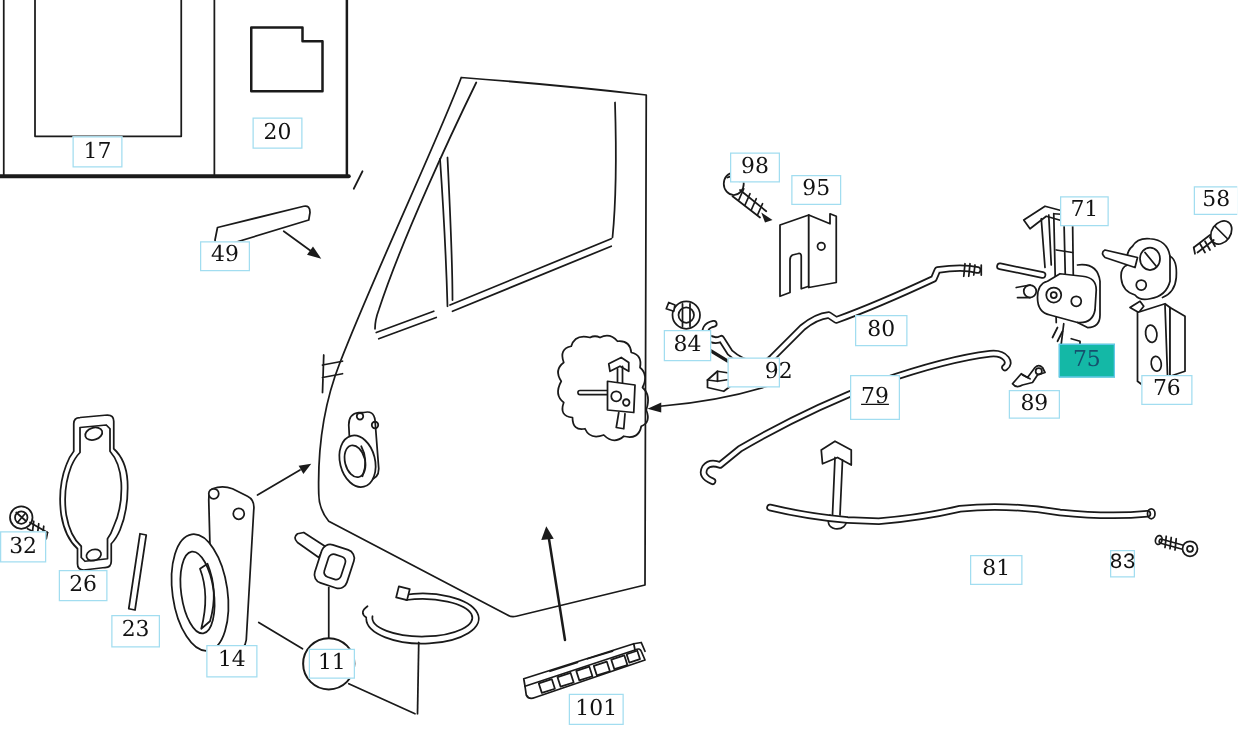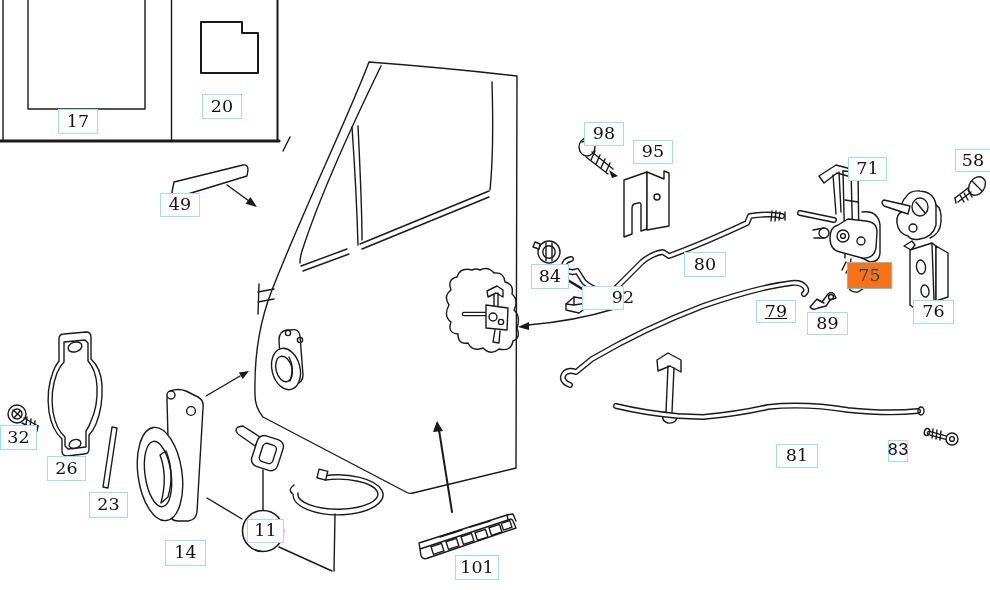--- a/index.html
+++ b/index.html
@@ -4,21 +4,21 @@
 <style>
   html,body{margin:0;padding:0;background:#ffffff;}
   .stage{position:relative;width:990px;height:590px;background:#ffffff;overflow:hidden;
          font-family:"DejaVu Serif", serif;}
   .stage svg{position:absolute;left:0;top:0;}
   #callout-layer{position:absolute;left:0;top:0;width:990px;height:590px;}
   .callout{position:absolute;display:flex;align-items:center;justify-content:center;
            background:#ffffff;border:1.5px solid #a2ddf0;color:#121212;
            font-size:17.5px;line-height:1;box-sizing:border-box;cursor:pointer;
            font-family:"DejaVu Serif", serif;}
-  .callout.hl{background:#f97316;border:1.5px solid #62c8ea;color:#15506d;}
+  .callout.hl{background:#14b8a6;border:1.5px solid #62c8ea;color:#15506d;margin-top:13px;}
   .ln{stroke:#1a1a1a;stroke-width:1.4;fill:none;stroke-linecap:round;stroke-linejoin:round;}
   .lnf{stroke:#1a1a1a;stroke-width:1.4;fill:#ffffff;stroke-linejoin:round;}
   .thick{stroke:#1a1a1a;stroke-width:2.6;fill:none;stroke-linecap:round;}
   .tube-out{stroke:#1a1a1a;stroke-width:6;fill:none;stroke-linecap:round;stroke-linejoin:round;}
   .tube-in{stroke:#ffffff;stroke-width:3.2;fill:none;stroke-linecap:round;stroke-linejoin:round;}
   .tube-out.thin{stroke-width:4.6;}
   .tube-in.thin{stroke-width:2;}
   .ah{fill:#1a1a1a;stroke:none;}
 </style>
 </head>
@@ -256,28 +256,28 @@
 
 <div id="callout-layer">
       <div class="callout" style="left: 58px; top: 109px; width: 40px; height: 25px;">17</div>
       <div class="callout" style="left: 202px; top: 94px; width: 40px; height: 25px;">20</div>
       <div class="callout" style="left: 160px; top: 193px; width: 40px; height: 24px;">49</div>
       <div class="callout" style="left: 584px; top: 122px; width: 40px; height: 24px;">98</div>
       <div class="callout" style="left: 633px; top: 140px; width: 40px; height: 24px;">95</div>
       <div class="callout" style="left: 531px; top: 264px; width: 38px; height: 25px;">84</div>
       <div class="callout" style="left: 582px; top: 286px; width: 40px; height: 24px; padding-left: 40px;">92</div>
       <div class="callout" style="left: 684px; top: 252px; width: 42px; height: 25px;">80</div>
-      <div class="callout" style="left: 756px; top: 300px; width: 40px; height: 23px; text-decoration: underline;">79</div>
+      <div class="callout" style="left: 680px; top: 300px; width: 40px; height: 36px; text-decoration: underline;">79</div>
       <div class="callout" style="left: 807px; top: 312px; width: 41px; height: 23px;">89</div>
       <div class="callout" style="left: 848px; top: 157px; width: 39px; height: 24px;">71</div>
       <div class="callout" style="left: 955px; top: 149px; width: 36px; height: 23px;">58</div>
       <div class="callout hl" style="left: 847px; top: 262px; width: 45px; height: 27px;">75</div>
       <div class="callout" style="left: 913px; top: 300px; width: 41px; height: 24px;">76</div>
       <div class="callout" style="left: 0px; top: 425px; width: 37px; height: 25px;">32</div>
       <div class="callout" style="left: 47px; top: 456px; width: 39px; height: 25px;">26</div>
       <div class="callout" style="left: 89px; top: 492px; width: 39px; height: 26px;">23</div>
-      <div class="callout" style="left: 165px; top: 516px; width: 41px; height: 26px; margin-top: 24px;">14</div>
+      <div class="callout" style="left: 165px; top: 516px; width: 41px; height: 26px;">14</div>
       <div class="callout" style="left: 247px; top: 519px; width: 37px; height: 24px;">11</div>
       <div class="callout" style="left: 455px; top: 555px; width: 44px; height: 25px;">101</div>
       <div class="callout" style="left: 776px; top: 420px; width: 42px; height: 24px; margin-top: 24px;">81</div>
       <div class="callout" style="left: 888px; top: 440px; width: 20px; height: 22px; font-family: Liberation Mono, monospace;">83</div>
     </div>
 </div>
 
 </body></html>

